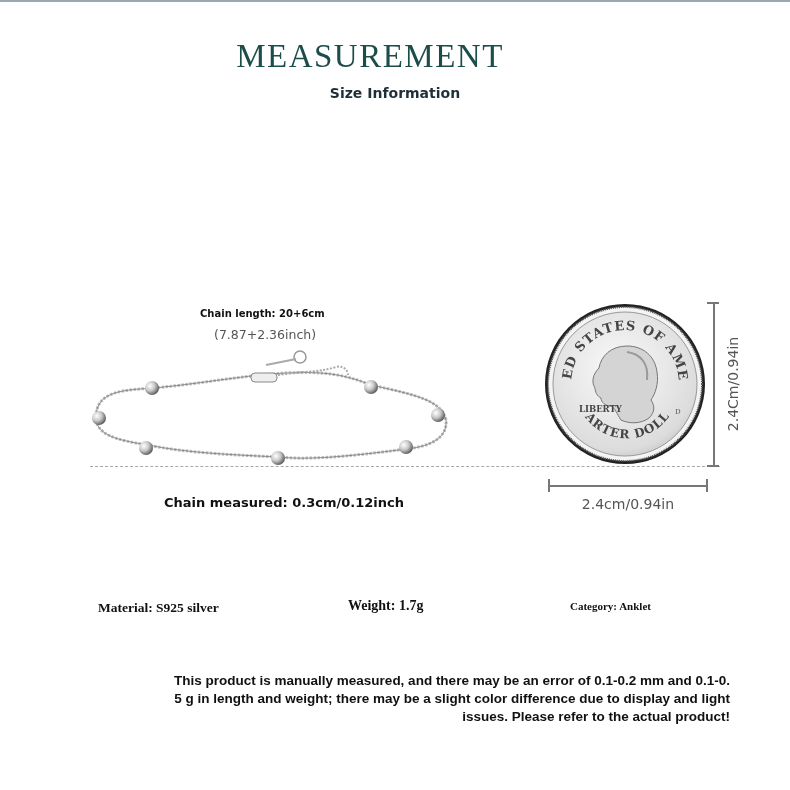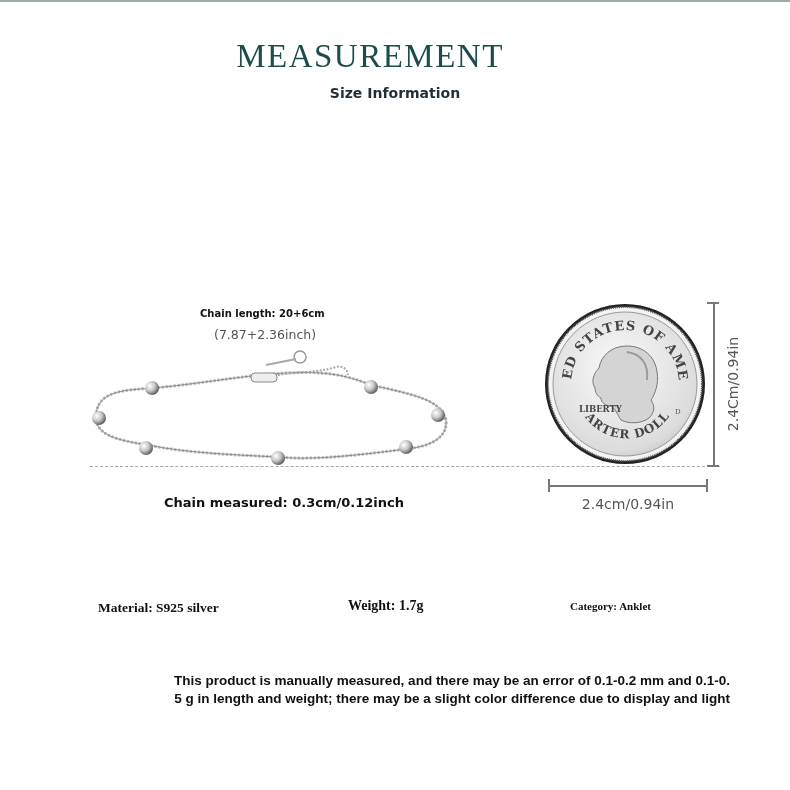--- a/index.html
+++ b/index.html
@@ -120,13 +120,14 @@
 <div class="hcap" style="left:706px"></div>
 <div class="hlabel">2.4cm/0.94in</div>
 
 <div class="spec material">Material: S925 silver</div>
 <div class="spec weight">Weight: 1.7g</div>
 <div class="spec category">Category: Anklet</div>
 
 <div class="disclaimer">
   <div>This product is manually measured, and there may be an error of 0.1-0.2 mm and 0.1-0.</div>
   <div>5 g in length and weight; there may be a slight color difference due to display and light</div>
+  <div>issues. Please refer to the actual product!</div>
 </div>
 
 </body></html>

